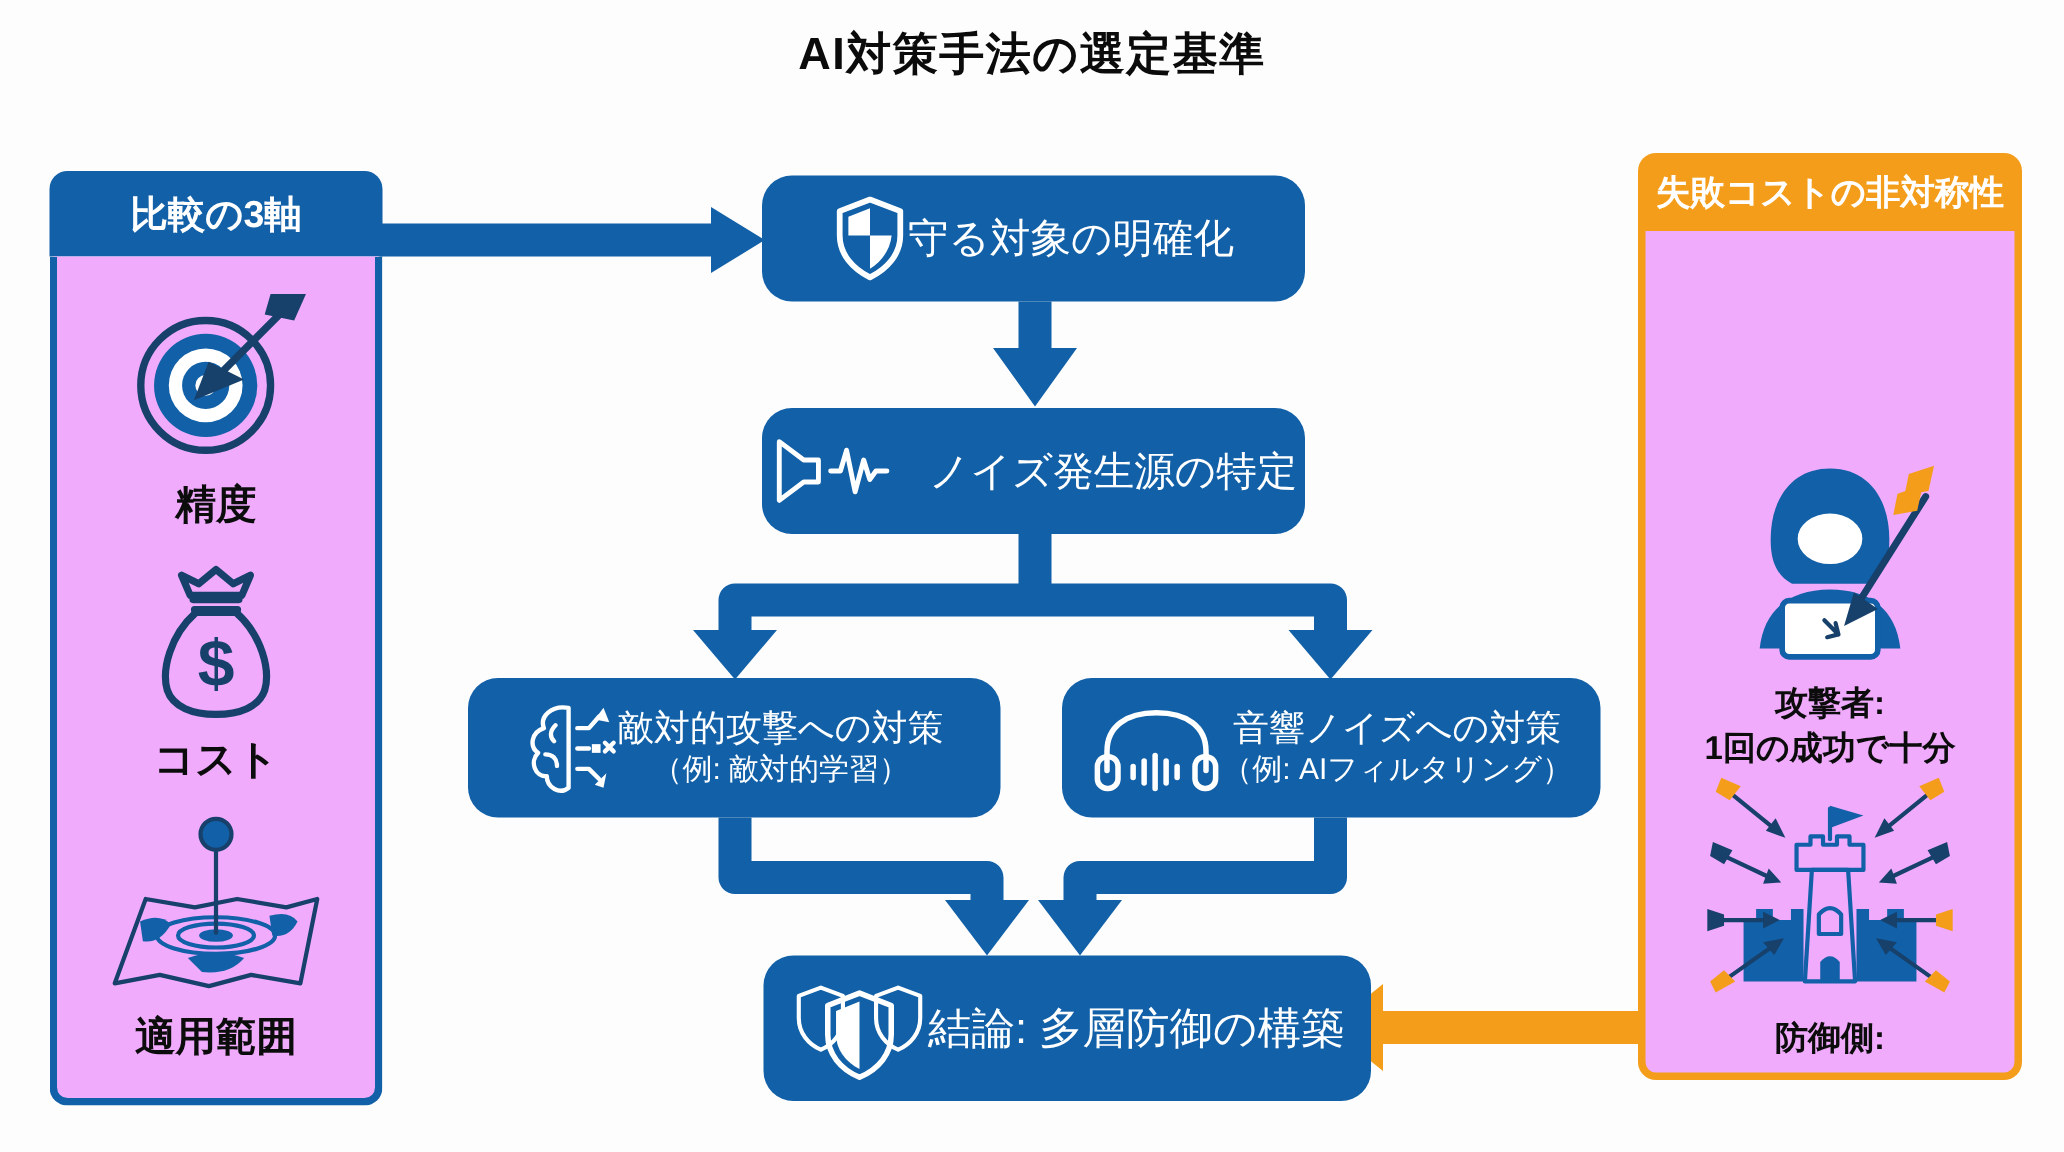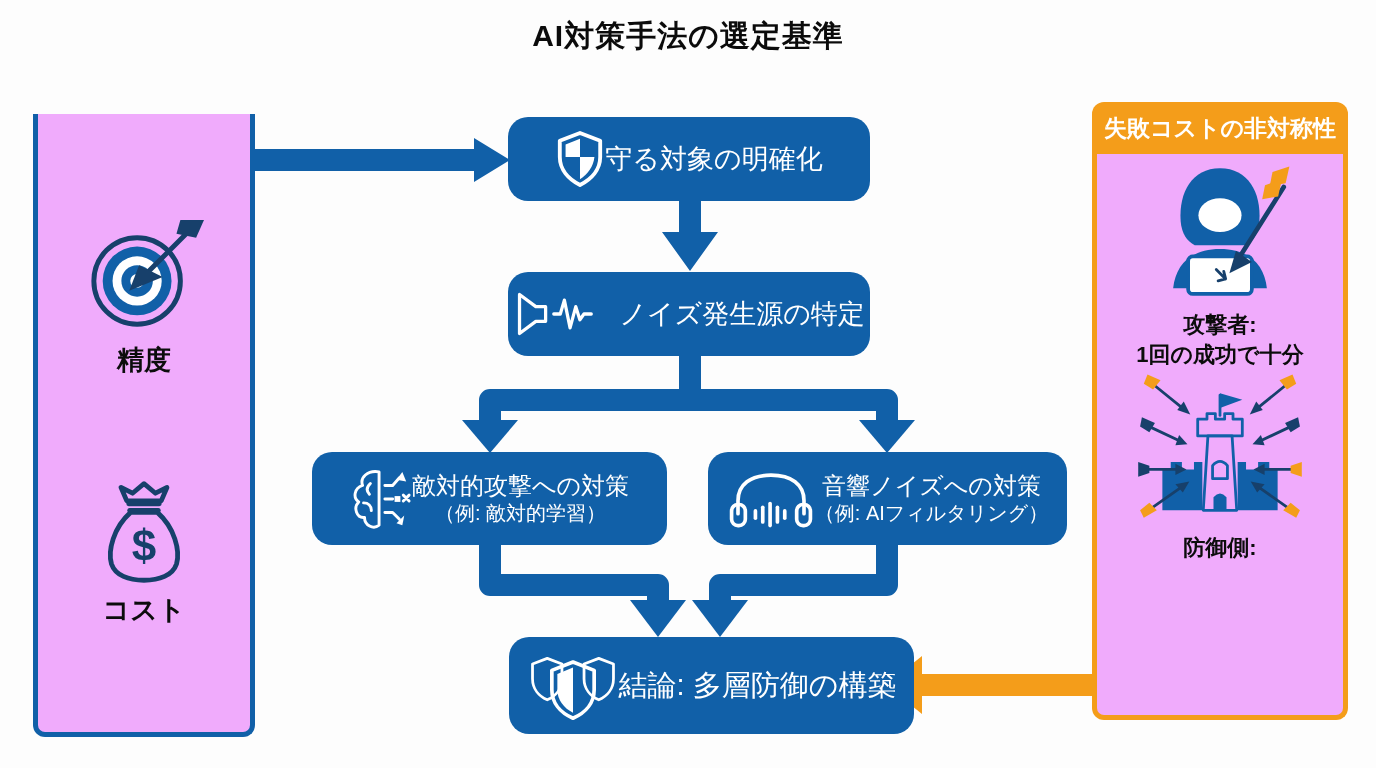--- a/index.html
+++ b/index.html
@@ -23,21 +23,21 @@
   .panel{position:absolute;z-index:2;display:flex;flex-direction:column}
   .panel-header{display:flex;align-items:center;justify-content:center;
                 color:#fff;font-weight:700;border-radius:12px 12px 0 0}
   .panel-body{background:#f0abfc;flex:1;display:flex;flex-direction:column;
               align-items:center;border-radius:0 0 12px 12px}
   .left-panel{left:33px;top:114px;width:222px;height:623px}
   .left-panel .panel-header{height:57px;background:var(--blue);font-size:25px}
   .left-panel .panel-body{border:5px solid var(--blue);border-top:none;justify-content:space-evenly;padding:6px 0}
   .right-panel{left:1092px;top:102px;width:256px;height:618px}
   .right-panel .panel-header{height:52px;background:var(--orange);font-size:23px}
-  .right-panel .panel-body{border:5px solid var(--orange);border-top:none;justify-content:flex-start;padding:8px 15px}
+  .right-panel .panel-body{border:5px solid var(--orange);border-top:none;justify-content:flex-end;padding:8px 15px}
 
   .axis-item,.risk-item{display:flex;flex-direction:column;align-items:center;gap:6px}
   .axis-label{font-size:27px;font-weight:700;color:#0c0c0c}
   .risk-label{font-size:22px;font-weight:700;text-align:center;line-height:1.35;color:#0c0c0c}
 
   
   .flow-box{position:absolute;z-index:2;background:var(--blue);color:#fff;
             border-radius:20px;display:flex;align-items:center;justify-content:center;
             font-weight:400}
   .box-step1{left:508px;top:117px;width:362px;height:84px;font-size:27px}
@@ -76,20 +76,21 @@
     <path class="conn" d="M462,420 H518 L490,453 Z"></path>
     <path class="conn" d="M859,420 H915 L887,453 Z"></path>
     <path class="conn-stroke" d="M490,545 V585 H658 V601"></path>
     <path class="conn-stroke" d="M887,545 V585 H720 V601"></path>
     <path class="conn" d="M630,600 H686 L658,637 Z"></path>
     <path class="conn" d="M692,600 H748 L720,637 Z"></path>
     <path class="conn-o" d="M1094,674 H922 V656 L886,685 L922,714 V696 H1094 Z"></path>
   </svg>
 
   <section class="panel left-panel">
+    <div class="panel-header">比較の3軸</div>
     <div class="panel-body">
 
       <div class="axis-item">
         <svg width="128" height="118" viewBox="0 0 130 120">
           <circle class="s-n" cx="58" cy="64" r="44" fill="#fff"></circle>
           <circle class="f-b" cx="58" cy="64" r="35"></circle>
           <circle class="f-w" cx="58" cy="64" r="25"></circle>
           <circle class="f-b" cx="58" cy="64" r="16"></circle>
           <circle class="f-w" cx="58" cy="64" r="7"></circle>
           <line class="s-n" x1="112" y1="12" x2="68" y2="56"></line>
@@ -103,20 +104,34 @@
         <svg width="96" height="110" viewBox="0 0 100 115">
           <path class="s-n" fill="#fff" d="M32,26 L26,12 L38,18 L50,8 L62,18 L74,12 L68,26 Z"></path>
           <path class="s-n" fill="#fff" d="M36,38 C18,54 12,78 16,92 C20,104 34,109 50,109 C66,109 80,104 84,92 C88,78 82,54 64,38 Z"></path>
           <line class="s-n" x1="34" y1="29" x2="66" y2="29"></line>
           <line class="s-n" x1="35" y1="36" x2="65" y2="36"></line>
           <text x="50" y="89" text-anchor="middle" font-size="46" font-weight="bold" class="f-n">$</text>
         </svg>
         <div class="axis-label">コスト</div>
       </div>
 
+      <div class="axis-item">
+        <svg width="150" height="126" viewBox="0 0 160 134">
+          <path class="s-n3" fill="#fff" d="M8,122 L30,62 L65,68 L95,62 L130,68 L152,62 L140,122 L105,116 L75,124 L40,116 Z"></path>
+          <path class="f-b" d="M26,78 Q40,72 48,80 Q40,94 28,92 Z"></path>
+          <path class="f-b" d="M118,74 Q132,70 138,78 Q132,90 120,88 Z"></path>
+          <path class="f-b" d="M60,104 Q80,96 100,104 Q90,116 70,114 Z"></path>
+          <ellipse class="s-b" cx="80" cy="88" rx="42" ry="13"></ellipse>
+          <ellipse class="s-b" cx="80" cy="88" rx="27" ry="8.5"></ellipse>
+          <ellipse class="f-b" cx="80" cy="88" rx="12" ry="4.5"></ellipse>
+          <line class="s-n3" x1="80" y1="28" x2="80" y2="86"></line>
+          <circle class="f-b" cx="80" cy="16" r="11" stroke="#17406b" stroke-width="3"></circle>
+        </svg>
+        <div class="axis-label">適用範囲</div>
+      </div>
 
     </div>
   </section>
 
   <div class="flow-box box-step1">
     <svg width="50" height="58" viewBox="0 0 52 60">
       <path class="s-w" d="M26,3 L47,11 V28 C47,41 38,51 26,57 C14,51 5,41 5,28 V11 Z"></path>
       <path class="f-w" d="M26,9 L11,15 V28 H26 Z"></path>
       <path class="f-w" d="M26,28 H41 C40,38 34,46 26,51 Z"></path>
     </svg>

